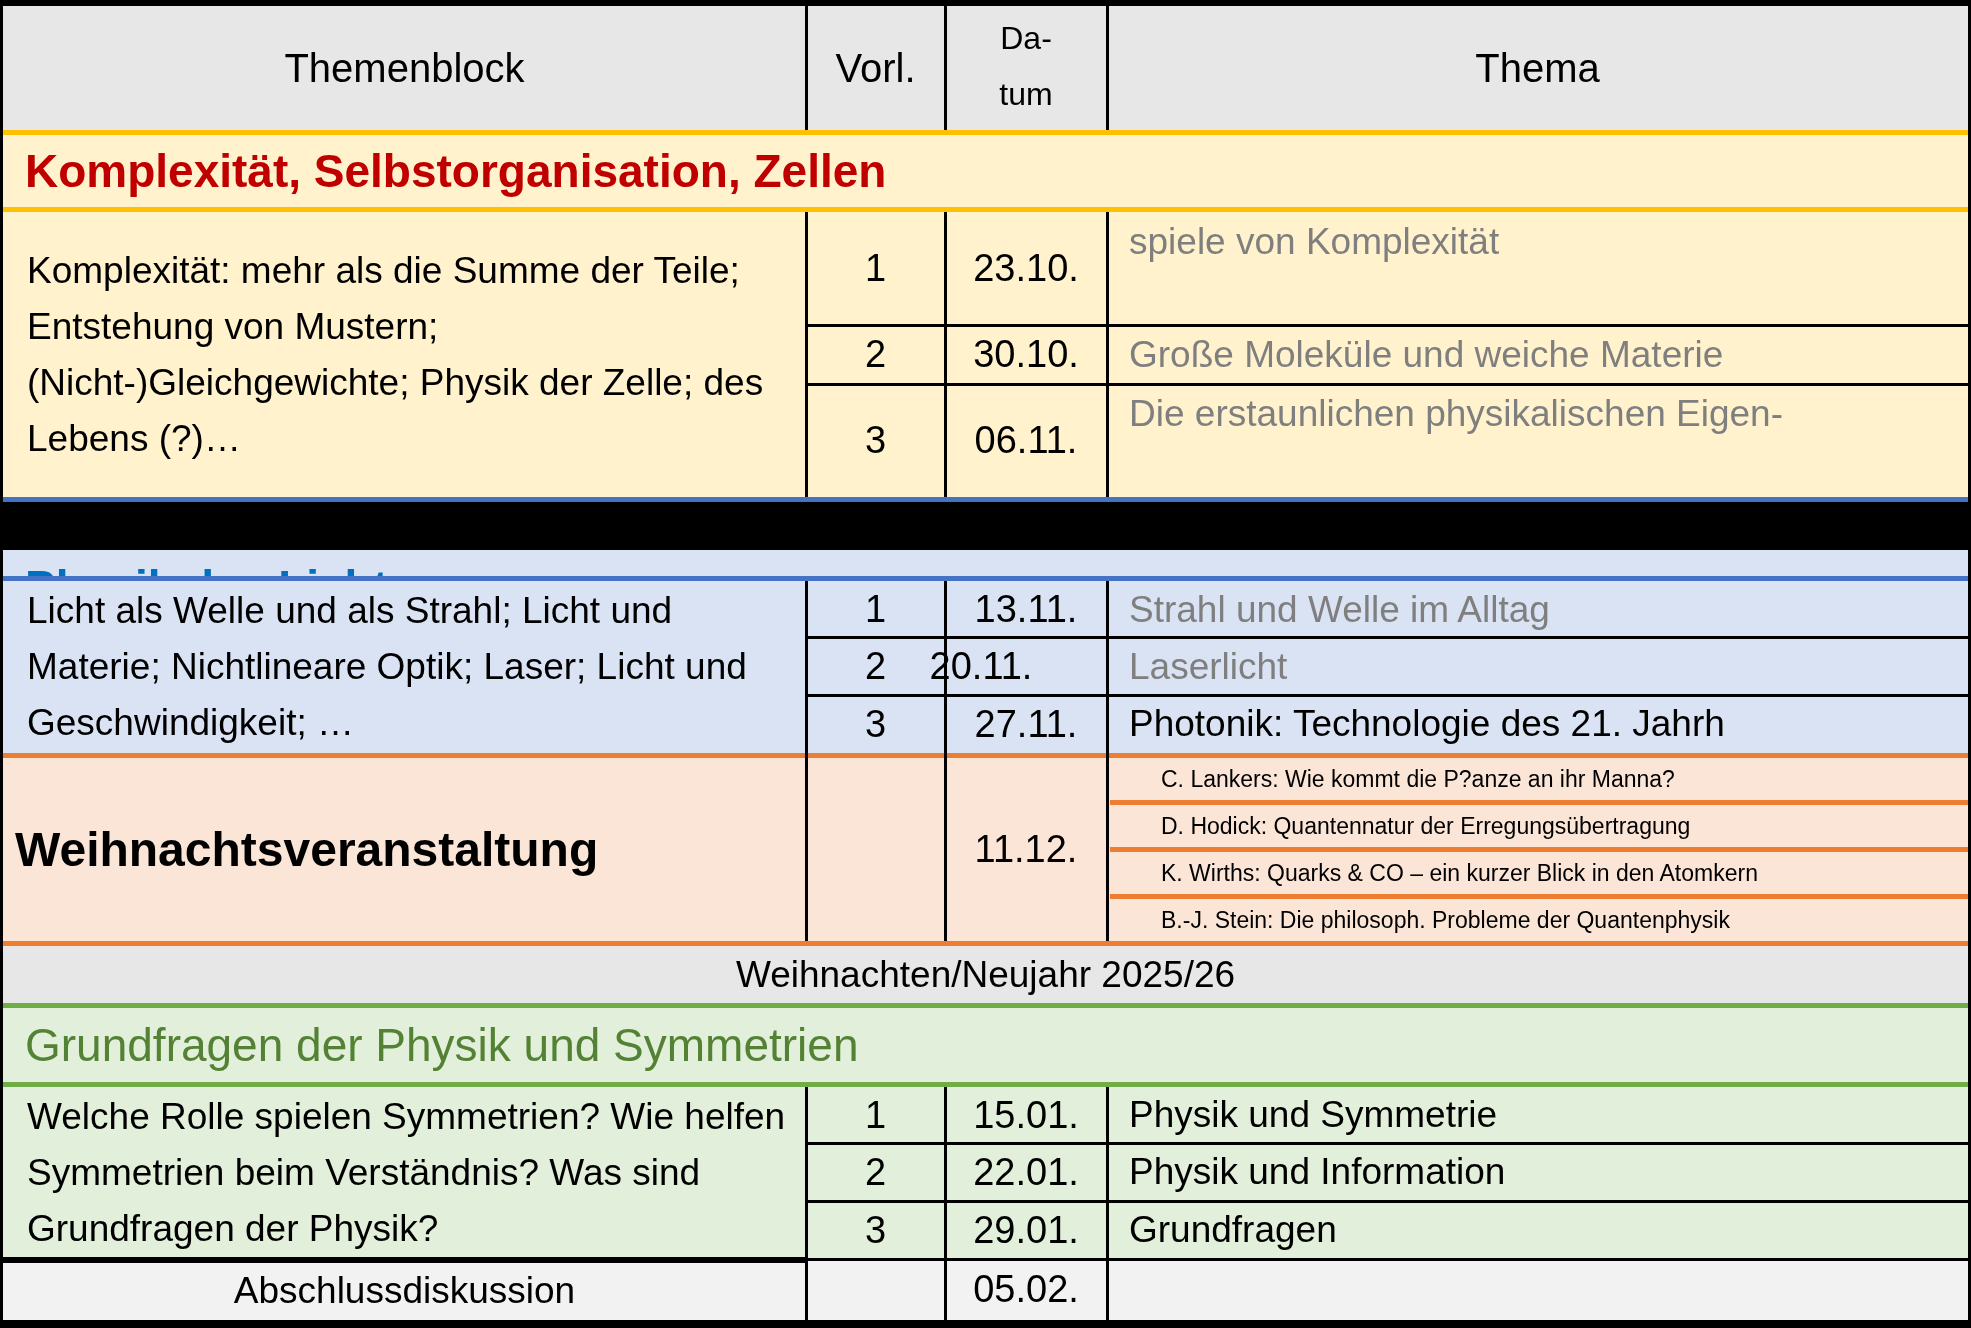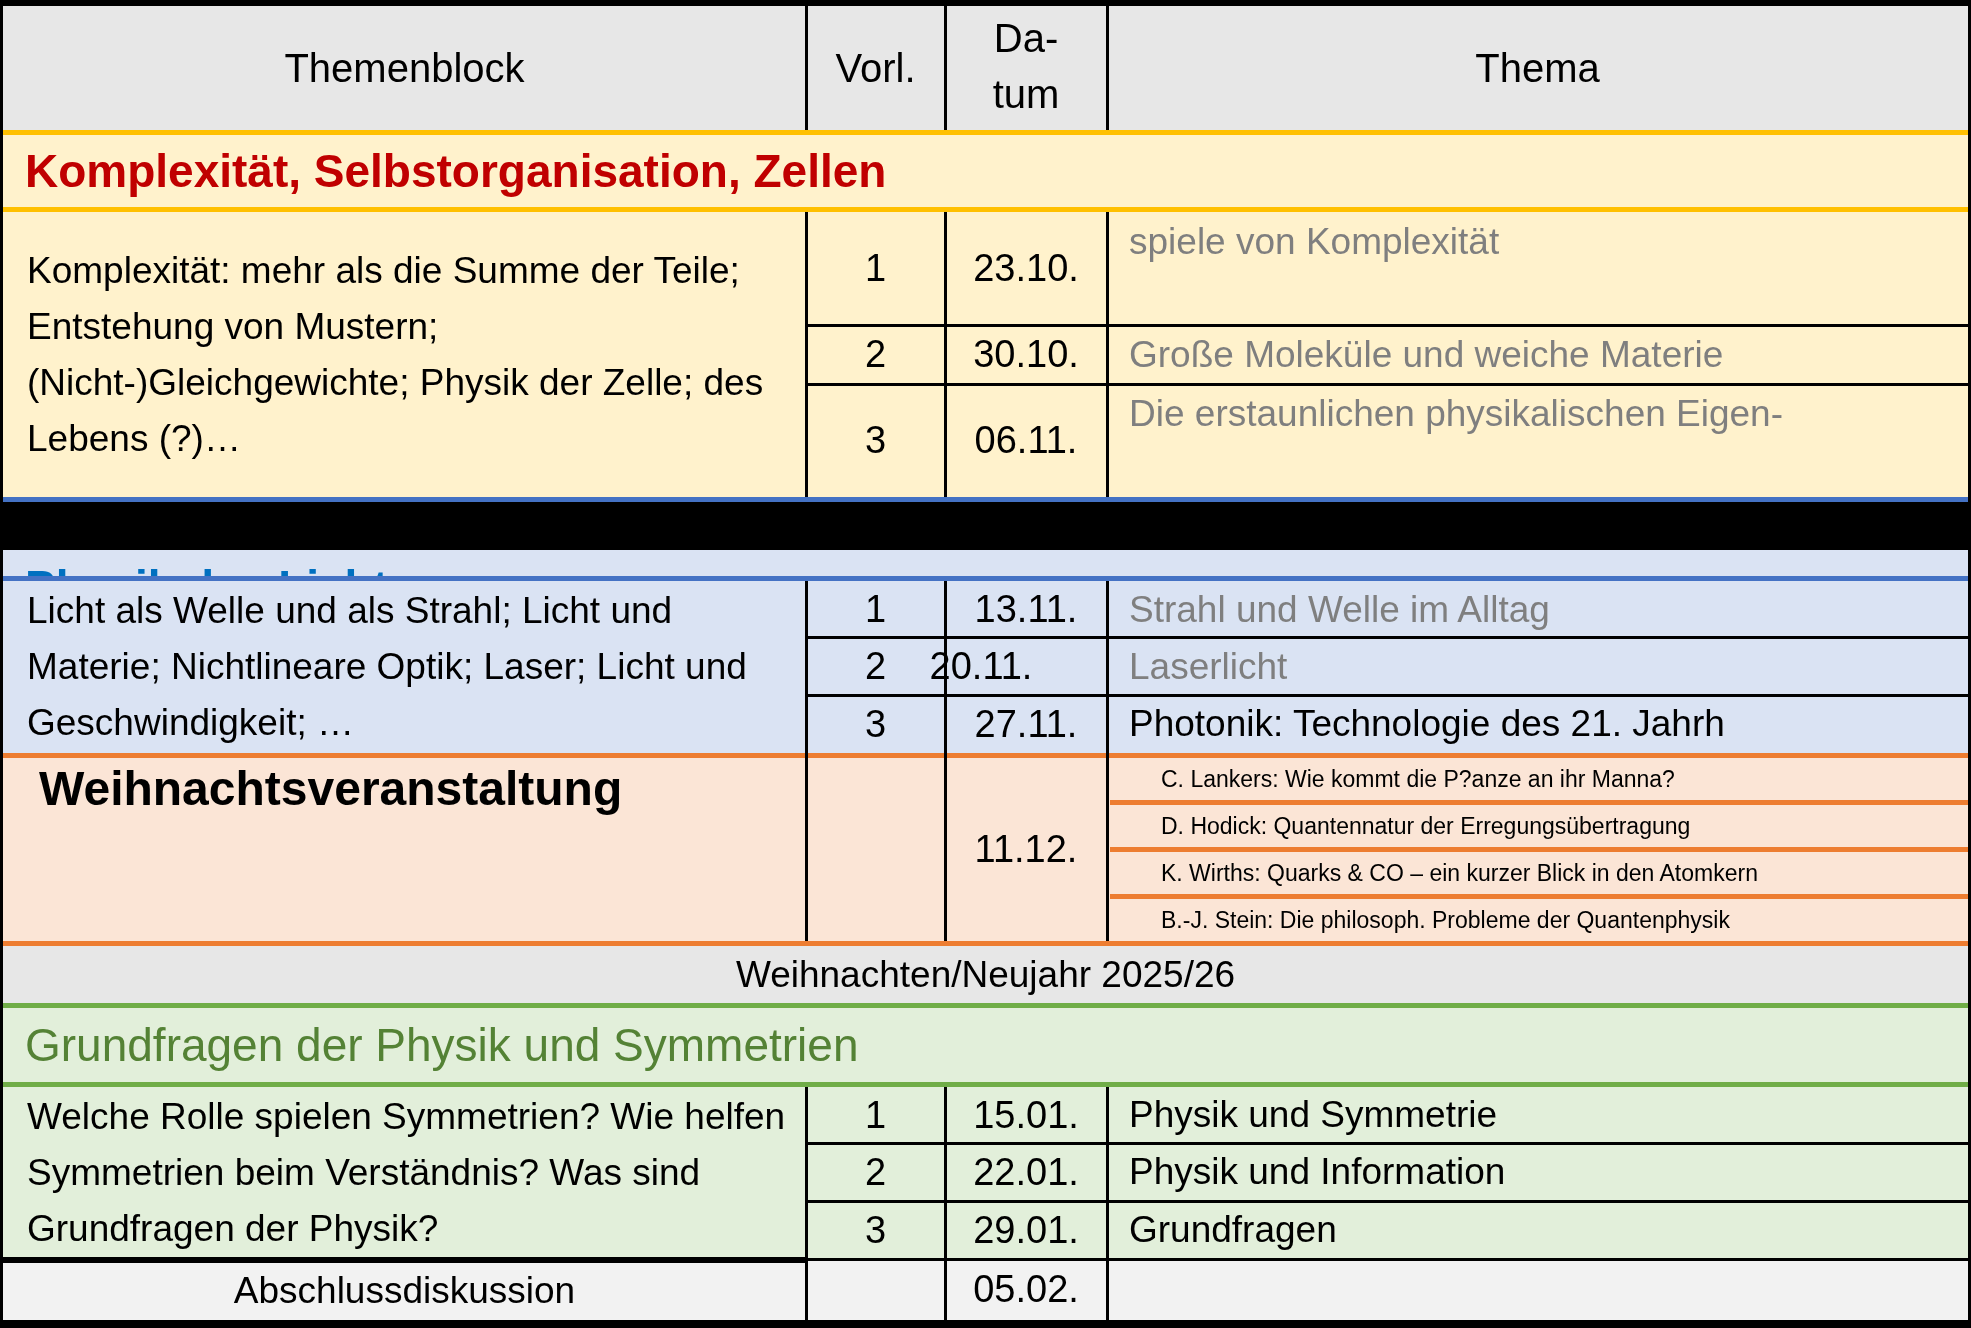--- a/index.html
+++ b/index.html
@@ -38,21 +38,21 @@
   .topic { font-size: 37px; padding-left: 22px; line-height: 56px; }
   .topic-gray { color: #7f7f7f; }
   .small-topic { font-size: 23px; padding-left: 22px; margin-left: 32px; }
 </style>
 </head>
 <body>
 
 <div class="abs hdr" style="left:3px; top:6px; width:1965px; height:124px;"></div>
 <div class="abs cell center" style="left:3px; top:6px; width:803px; height:124px; font-size:40px;">Themenblock</div>
 <div class="abs cell center" style="left:806px; top:6px; width:139px; height:124px; font-size:40px;">Vorl.</div>
-<div class="abs center" style="left:945px; top:10px; width:162px; height:120px; font-size:40px; line-height:56px; text-align:center;">
+<div class="abs center" style="left:945px; top:10px; width:162px; height:120px; font-size:32px; line-height:56px; text-align:center;">
   <div>Da-</div>
   <div>tum</div>
 </div>
 <div class="abs cell center" style="left:1107px; top:6px; width:861px; height:124px; font-size:40px;">Thema</div>
 
 <div class="band band-yel" style="top:130px; height:5px;"></div>
 <div class="abs yel cell" style="left:3px; top:135px; width:1965px; height:72px;">
   <span class="title" style="color:#c00000;">Komplexität, Selbstorganisation, Zellen</span>
 </div>
 <div class="band band-yel" style="top:207px; height:5px;"></div>
@@ -90,21 +90,21 @@
 <div class="abs cell center num" style="left:806px; top:638px; width:139px; height:57px;">2</div>
 <div class="abs cell center num" style="left:900px; top:638px; width:162px; height:57px;">20.11.</div>
 <div class="abs cell topic topic-gray" style="left:1107px; top:638px; width:861px; height:57px;">Laserlicht</div>
 
 <div class="abs cell center num" style="left:806px; top:695px; width:139px; height:58px;">3</div>
 <div class="abs cell center num" style="left:945px; top:695px; width:162px; height:58px;">27.11.</div>
 <div class="abs cell topic" style="left:1107px; top:695px; width:861px; height:58px;">Photonik: Technologie des 21. Jahrh</div>
 
 <div class="band band-ora" style="top:753px; height:5px;"></div>
 <div class="abs ora" style="left:3px; top:758px; width:1965px; height:183px;"></div>
-<div class="abs" style="left:3px; top:758px; width:803px; height:183px; display:flex; flex-direction:column; padding-left:36px;">
+<div class="abs" style="left:3px; top:758px; width:803px; height:183px; display:flex; flex-direction:column; justify-content:center; padding-left:12px;">
   <div style="font-weight:bold; font-size:48px; line-height:62px;">Weihnachtsveranstaltung</div>
 </div>
 <div class="abs cell center num" style="left:945px; top:758px; width:162px; height:183px;">11.12.</div>
 
 <div class="abs cell small-topic" style="left:1107px; top:758px; width:861px; height:42px;">C. Lankers: Wie kommt die P?anze an ihr Manna?</div>
 <div class="abs band-ora" style="left:1110px; top:800px; width:1858px; height:5px; width:858px;"></div>
 <div class="abs cell small-topic" style="left:1107px; top:805px; width:861px; height:42px;">D. Hodick: Quantennatur der Erregungsübertragung</div>
 <div class="abs band-ora" style="left:1110px; top:847px; width:858px; height:5px;"></div>
 <div class="abs cell small-topic" style="left:1107px; top:852px; width:861px; height:42px;">K. Wirths: Quarks &amp; CO – ein kurzer Blick in den Atomkern</div>
 <div class="abs band-ora" style="left:1110px; top:894px; width:858px; height:5px;"></div>

